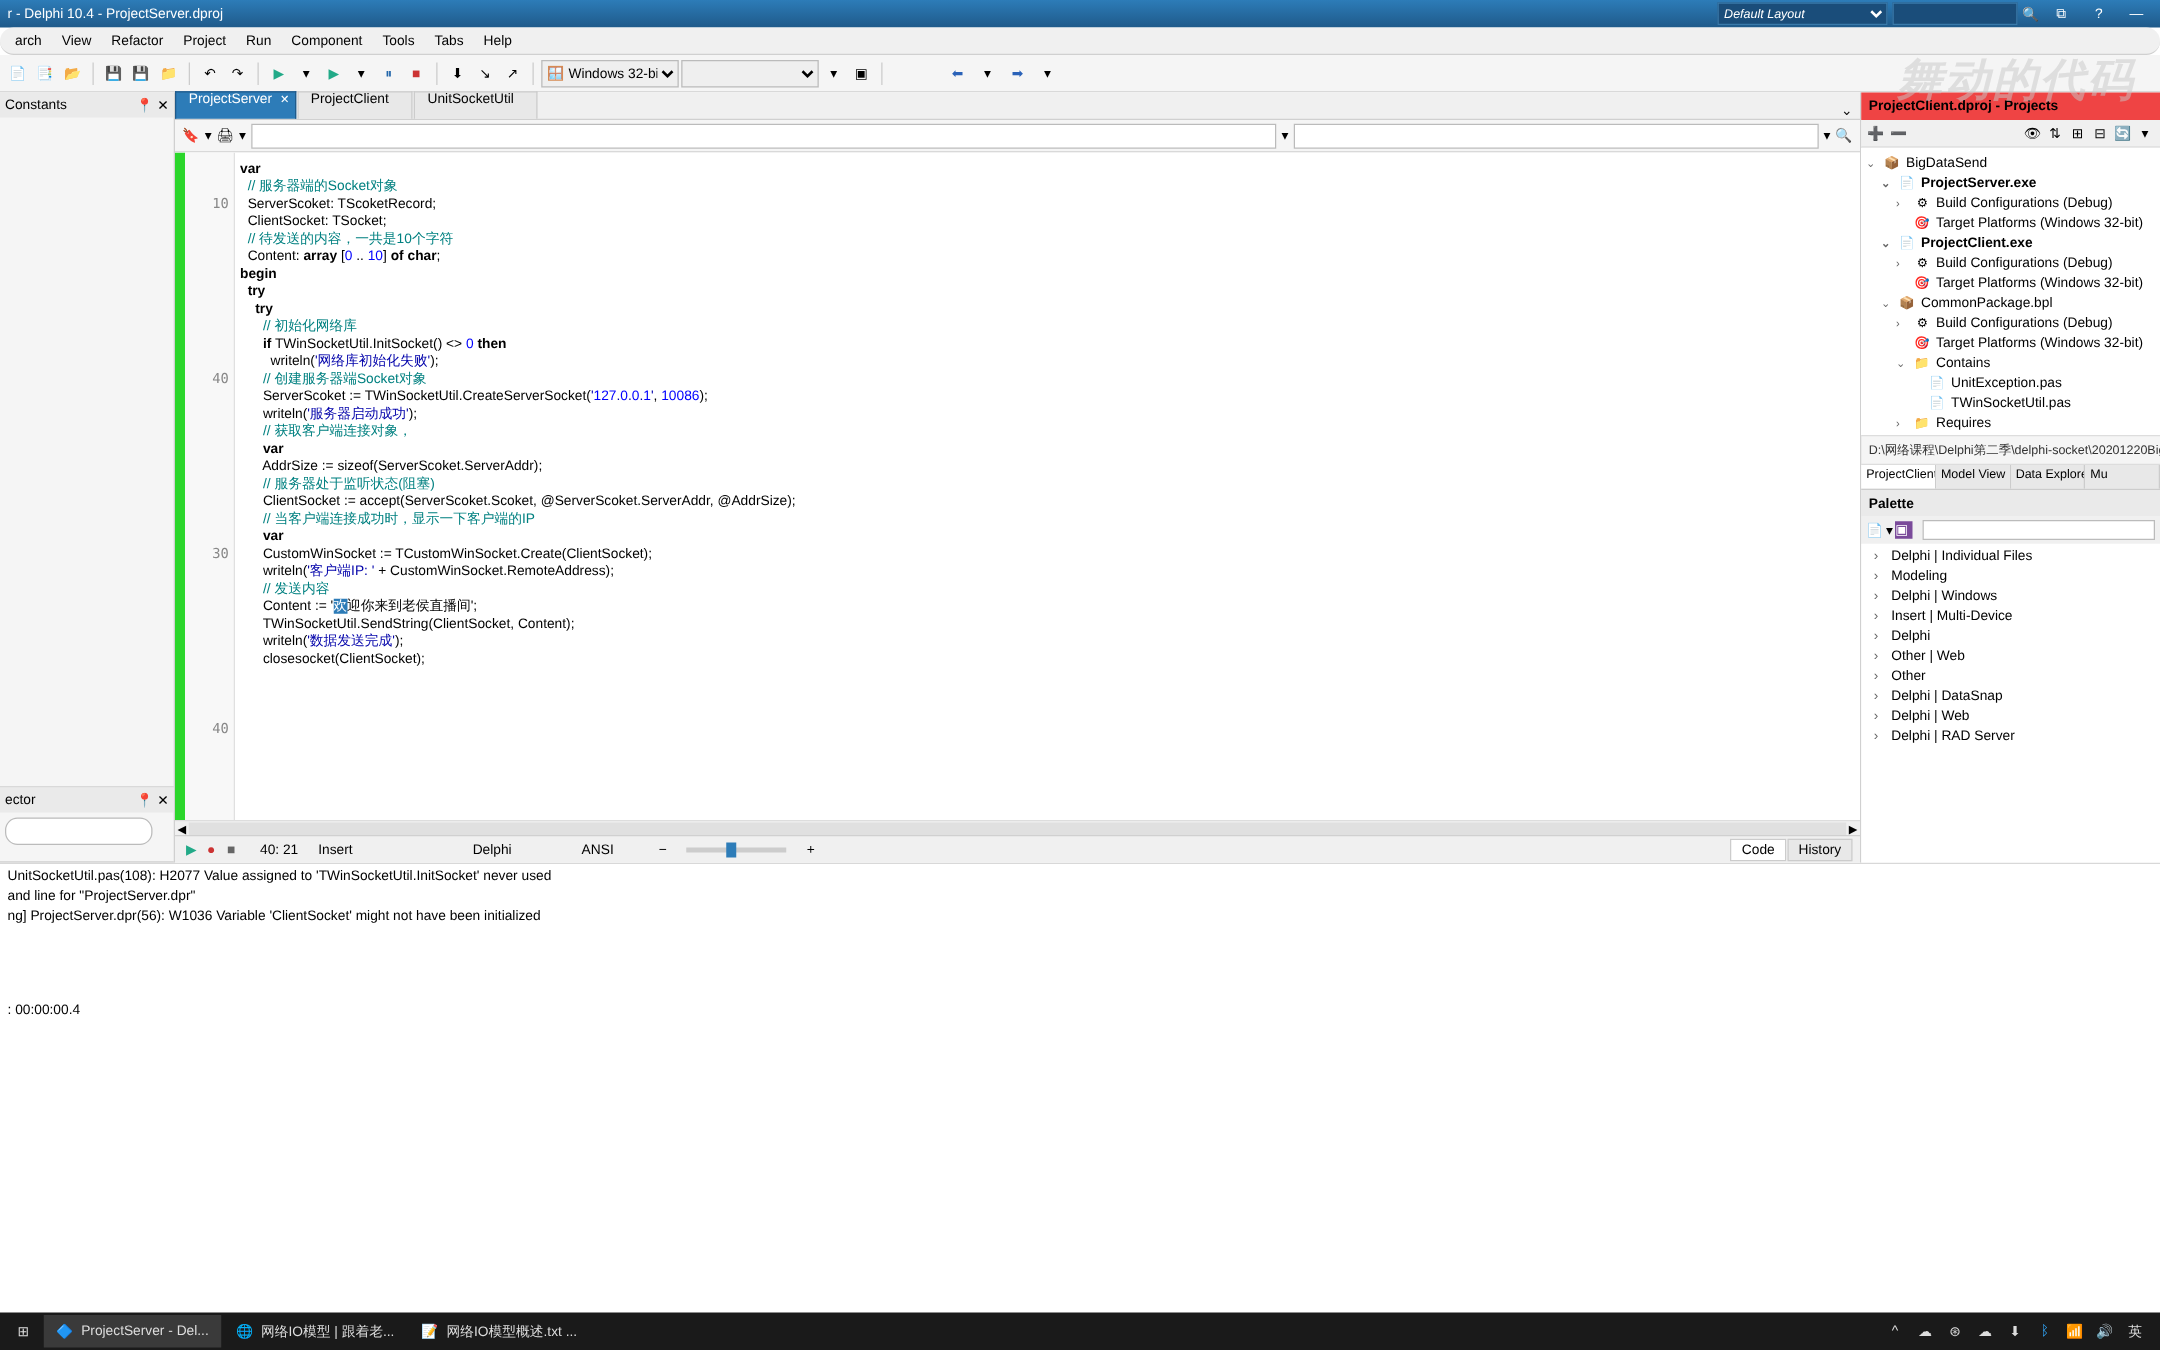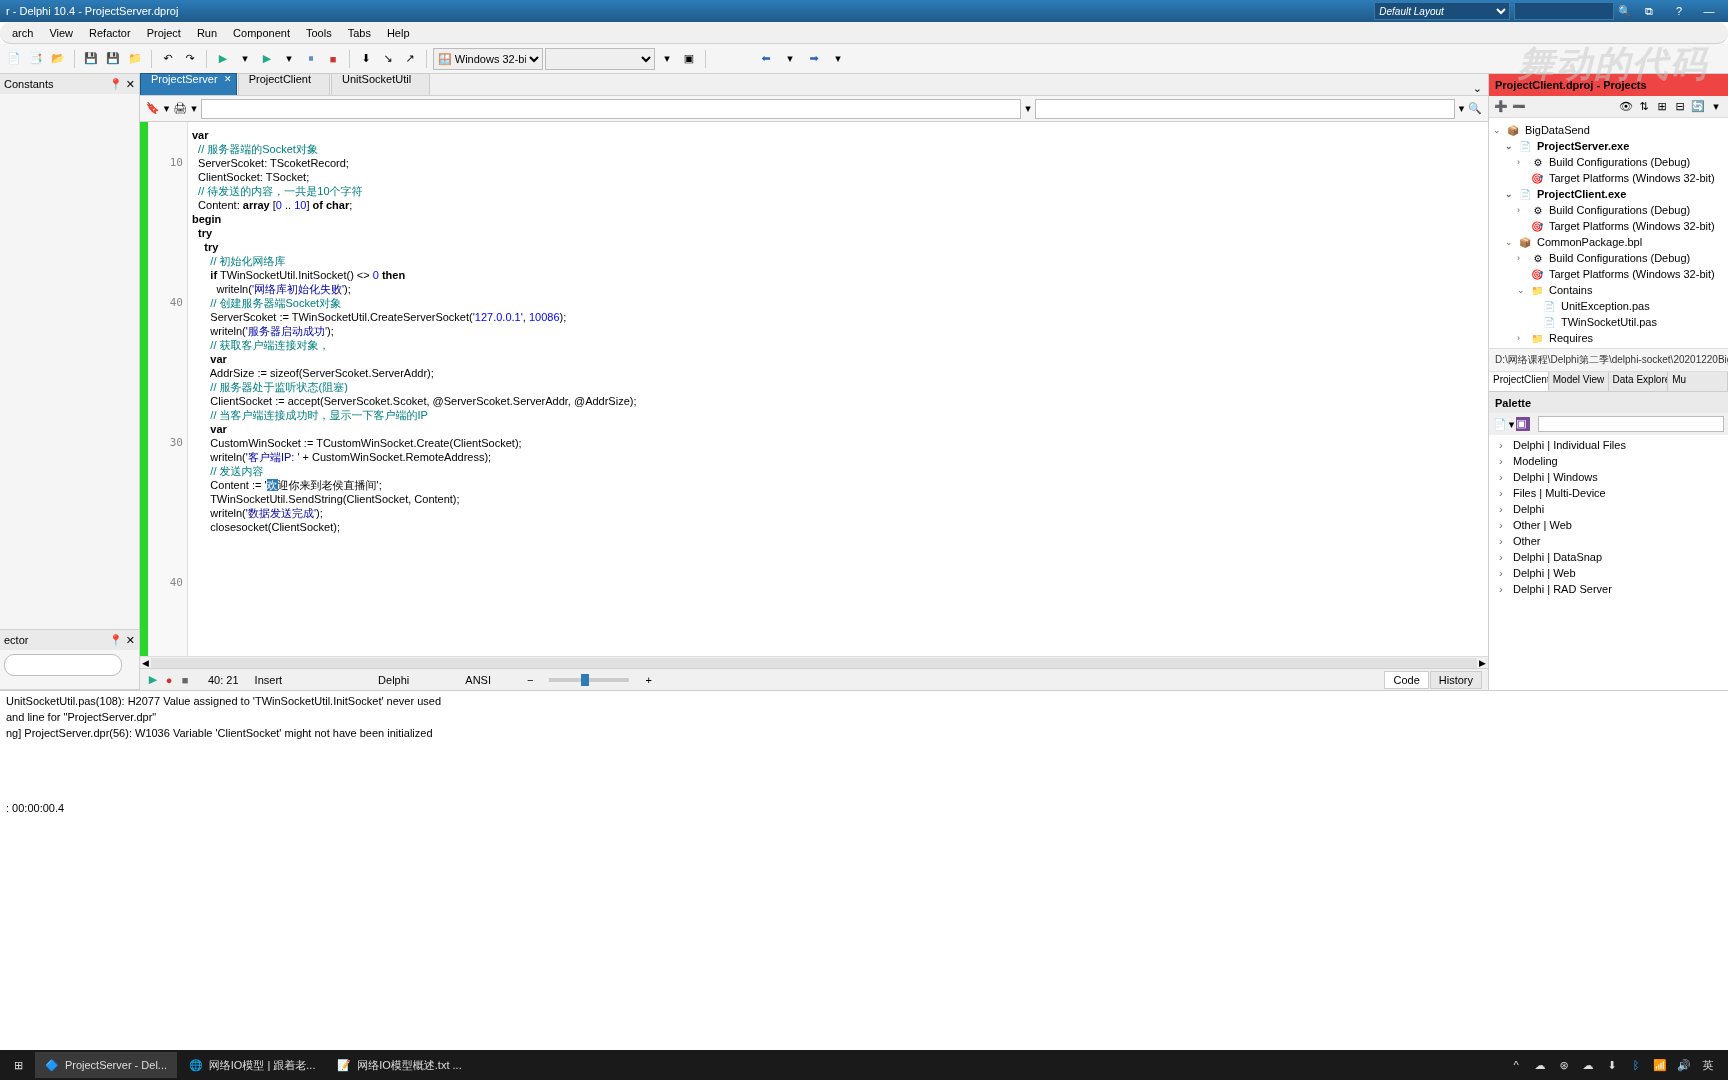--- a/index.html
+++ b/index.html
@@ -388,21 +388,21 @@
         <div class="pi">
           <span class="exp">›</span>
           <span>Modeling</span>
         </div>
         <div class="pi">
           <span class="exp">›</span>
           <span>Delphi | Windows</span>
         </div>
         <div class="pi">
           <span class="exp">›</span>
-          <span>Files | Multi-Device</span>
+          <span>Insert | Multi-Device</span>
         </div>
         <div class="pi">
           <span class="exp">›</span>
           <span>Delphi</span>
         </div>
         <div class="pi">
           <span class="exp">›</span>
           <span>Other | Web</span>
         </div>
         <div class="pi">

